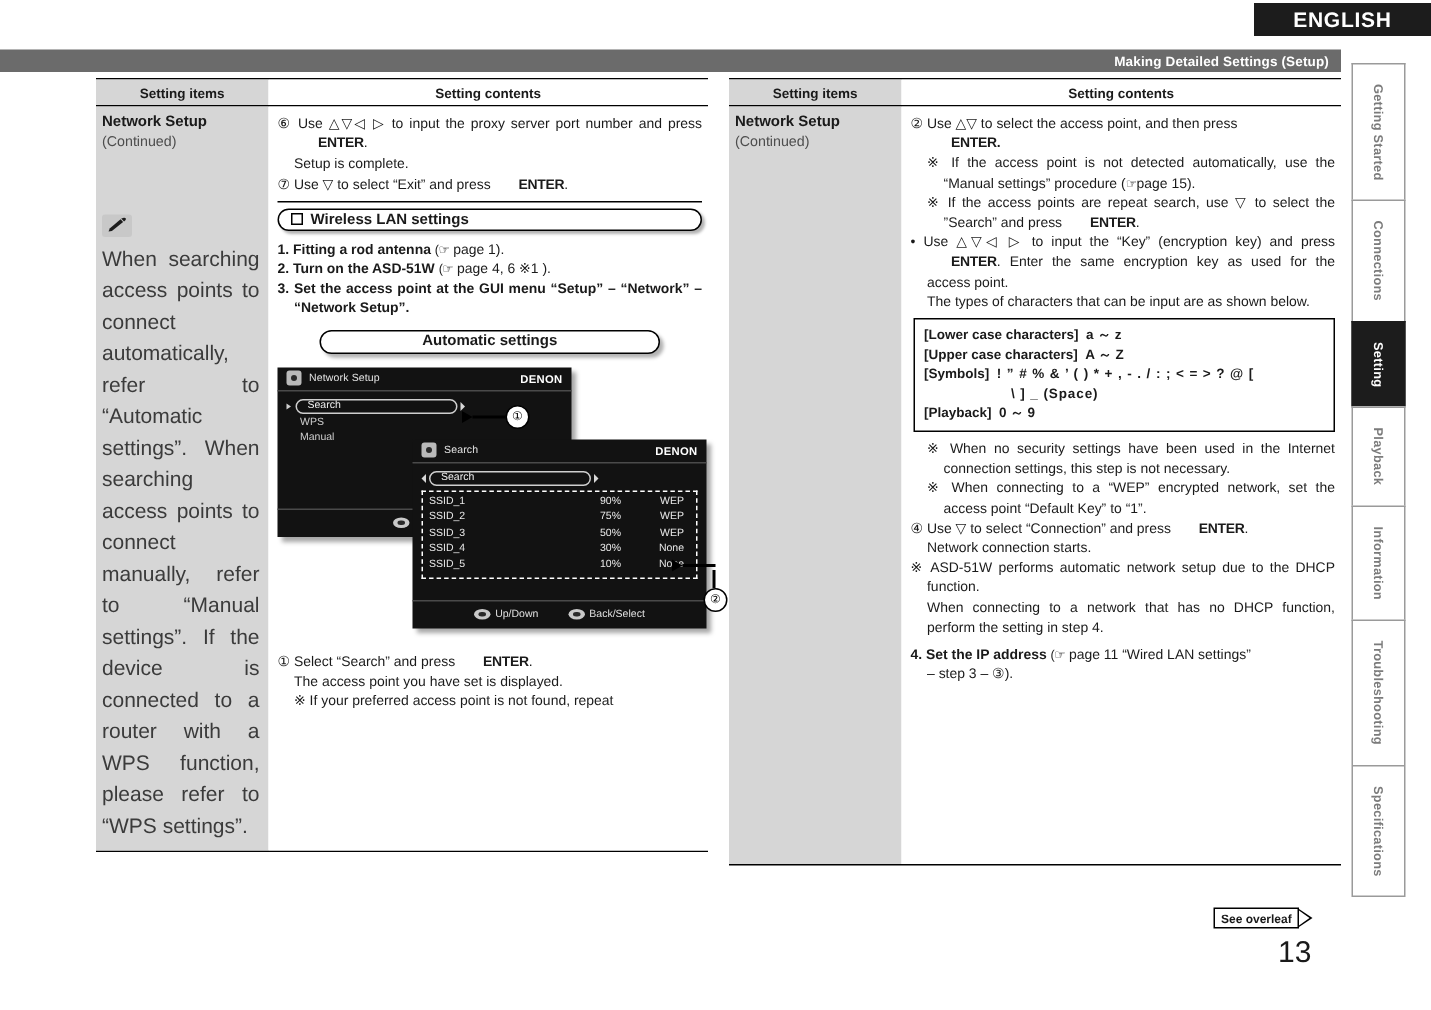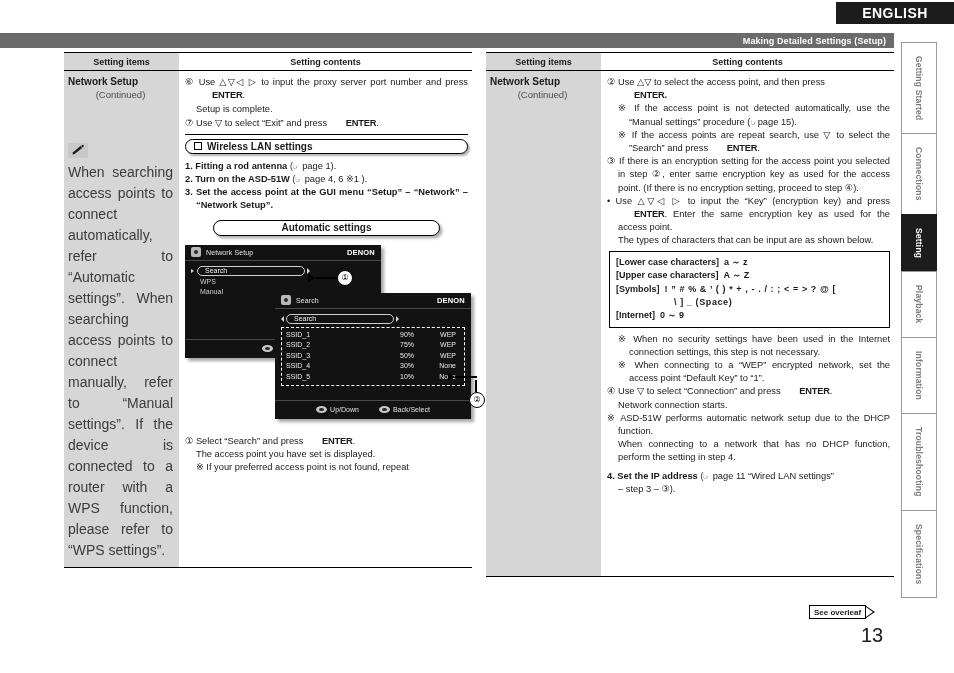--- a/index.html
+++ b/index.html
@@ -59,21 +59,21 @@
   #tbl-right .tbody{min-height:505px;}
   .td-items{
     width:115px;background:#d6d6d6;box-sizing:border-box;
     padding:5px 6px 6px 4px;
   }
   .td-contents{
     flex:1;background:#ffffff;box-sizing:border-box;padding:5px 4px 6px 6px;
     position:relative;
   }
   .item-title{font-size:10px;font-weight:bold;line-height:1.2;}
-  .item-sub{font-size:9.5px;color:#4d4d4d;line-height:1.3;margin-top:1px;text-align:center;}
+  .item-sub{font-size:9.5px;color:#4d4d4d;line-height:1.3;margin-top:1px;}
   
   .note-icon{
     width:20px;height:15px;background:#c8c8c8;border-radius:2px;
     margin:42px 0 4px 0;display:flex;align-items:center;justify-content:center;
   }
   .note-icon svg{display:block;}
   .note-text{
     font-size:14px;line-height:1.5;color:#3b3b3b;
     text-align:justify;text-align-last:left;
   }
@@ -216,21 +216,21 @@
     width:0;height:0;border-left:9px solid #000;
     border-top:6.5px solid transparent;border-bottom:6.5px solid transparent;
     position:relative;
   }
   #see-overleaf .so-tip:after{
     content:"";position:absolute;left:-9px;top:-5px;
     width:0;height:0;border-left:7.5px solid #fff;
     border-top:5px solid transparent;border-bottom:5px solid transparent;
   }
   #page-number{
-    position:absolute;left:852px;top:624px;width:40px;text-align:center;
+    position:absolute;left:852px;top:624px;width:40px;text-align:left;
     font-size:20px;font-weight:normal;color:#1a1a1a;
   }
 </style>
 </head>
 <body>
 
 <div id="lang-banner">
   <span>ENGLISH</span>
 </div>
 
@@ -449,43 +449,40 @@
       </div>
       <div class="c-line indent1"><b class="enter">ENTER.</b></div>
 
       <div class="c-line hang2">
         <span>※ If the access point is not detected automatically, use the “Manual settings” procedure (</span><span class="hand">☞</span><span>page 15).</span>
       </div>
       <div class="c-line hang2">
         ※ If the access points are repeat search, use ▽ to select the ”Search” and press <b class="enter">ENTER</b>.
       </div>
 
-      <div class="c-line hang">
-        <span>③ If there is an encryption setting for the access point you selected in step ②, enter same encryption key as used for the access point. (If there is no encryption setting, proceed to step ④).</span>
-      </div>
       <div class="c-line hang-k">
         • Use △▽◁ ▷ to input the “Key” (encryption key) and press <b class="enter">ENTER</b>. Enter the same encryption key as used for the access point.
       </div>
       <div class="c-line indent1">The types of characters that can be input are as shown below.</div>
 
       <div class="charbox">
         <div class="charrow">
           <b>[Lower case characters]</b>&nbsp;&nbsp;<b>a ～ z</b>
         </div>
         <div class="charrow">
           <b>[Upper case characters]</b>&nbsp;&nbsp;<b>A ～ Z</b>
         </div>
         <div class="charrow">
           <b>[Symbols]</b>&nbsp;&nbsp;<b class="sym">! ” # % &amp; ’ ( ) * + , - . / : ; &lt; = &gt; ? @ [</b>
         </div>
         <div class="charrow" style="padding-left:58px">
           <b class="sym">\ ] _ (Space)</b>
         </div>
         <div class="charrow">
-          <b>[Internet]</b>&nbsp;&nbsp;<b>0 ～ 9</b>
+          <b>[Playback]</b>&nbsp;&nbsp;<b>0 ～ 9</b>
         </div>
       </div>
 
       <div class="c-line hang2">※ When no security settings have been used in the Internet connection settings, this step is not necessary.</div>
       <div class="c-line hang2">※ When connecting to a “WEP” encrypted network, set the access point “Default Key” to “1”.</div>
       <div class="c-line hang">
         ④ Use ▽ to select “Connection” and press <b class="enter">ENTER</b>.
       </div>
       <div class="c-line indent1">Network connection starts.</div>
       <div class="c-line hang">※ ASD-51W performs automatic network setup due to the DHCP function.</div>

